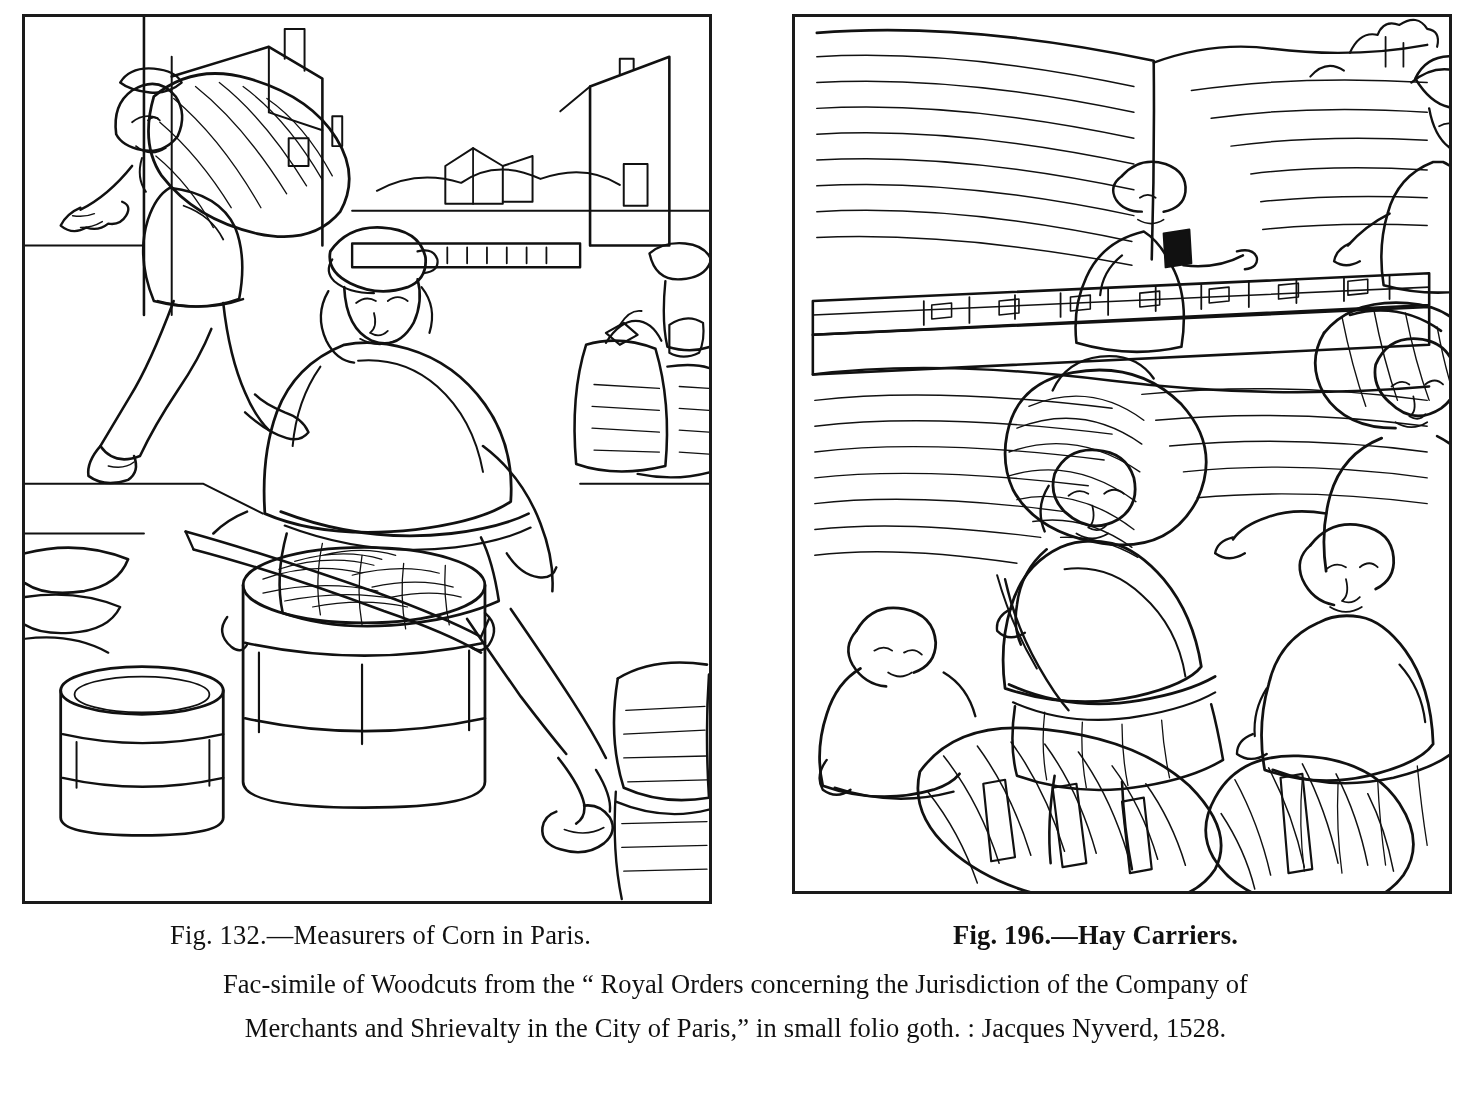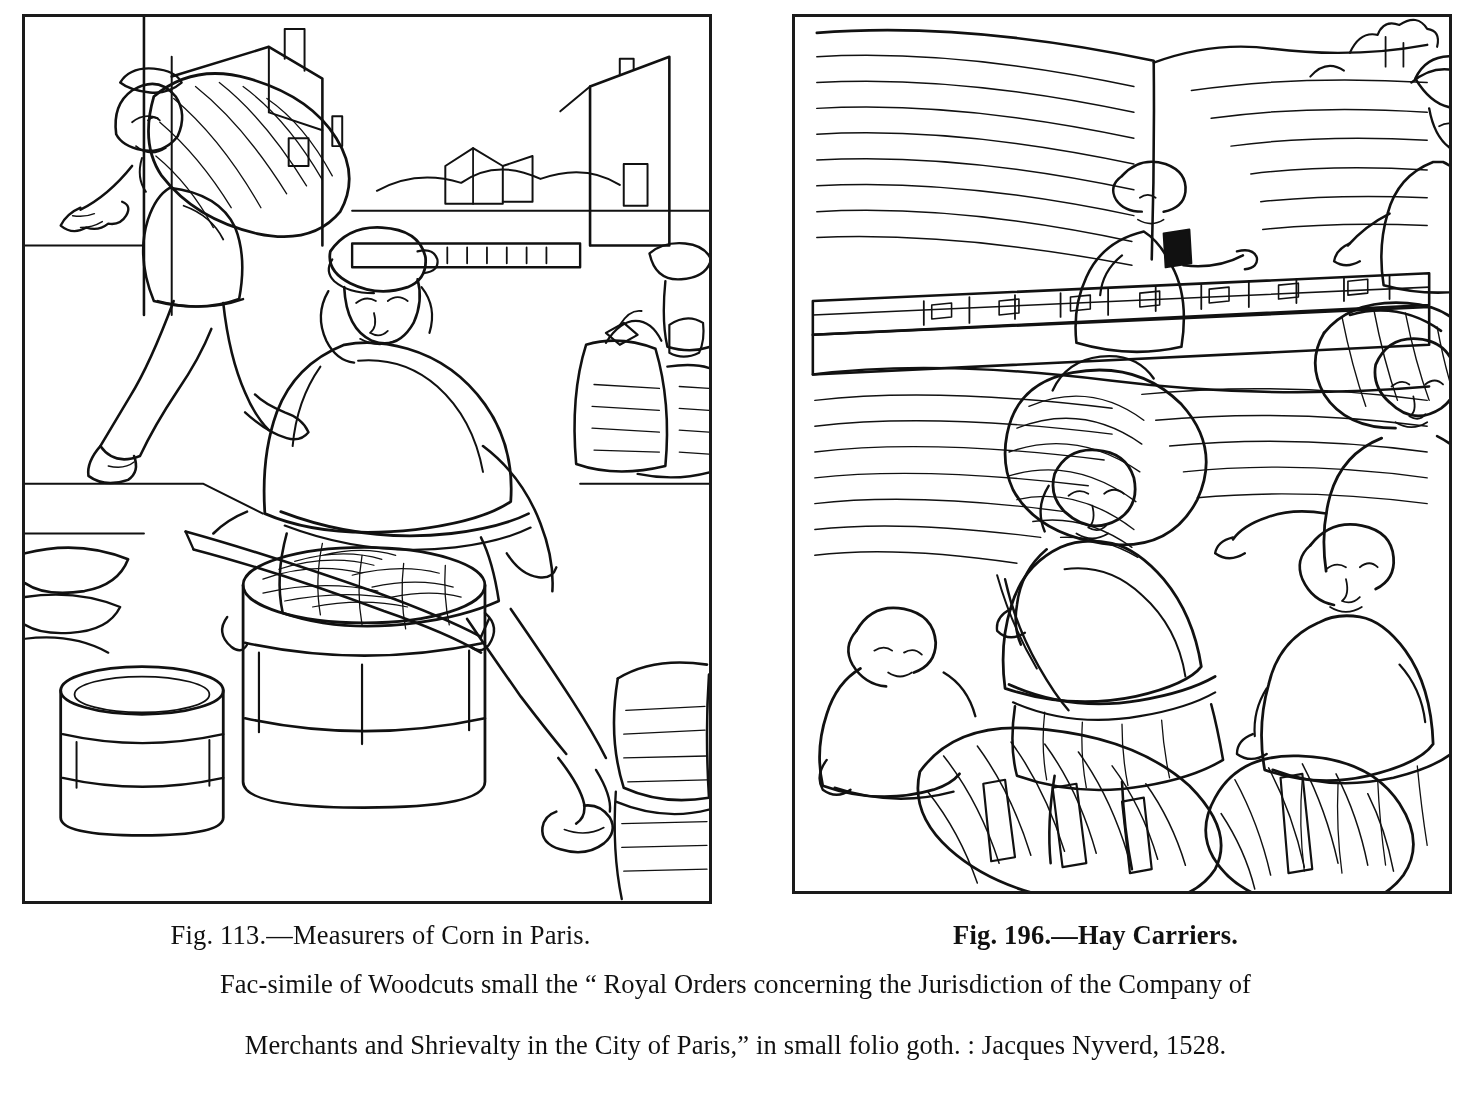--- a/index.html
+++ b/index.html
@@ -77,21 +77,21 @@
     width: 710px;
     text-align: center;
     font-weight: bold;
   }
   .caption-line {
     font-size: 26.5px;
     line-height: 44px;
     letter-spacing: 0.1px;
     white-space: nowrap;
   }
-  .caption-line.l2 { letter-spacing: 0.15px; margin-top: 17px; }
+  .caption-line.l2 { letter-spacing: 0.15px; }
 </style>
 </head>
 <body>
 
 <div class="page">
 
   <div class="plates">
 
     <div class="plate plate-left">
       <svg viewBox="0 0 690 890" preserveAspectRatio="none">
@@ -368,20 +368,20 @@
             <path d="M444 768 q24 44 36 96 M478 756 q24 46 36 100 M512 752 q24 46 36 100 M546 762 q22 42 32 92 M578 782 q18 36 26 78 M430 802 q24 36 34 76"></path>
           </g>
           <path d="M490 766 L512 762 L522 858 L498 862 Z" stroke-width="2.2"></path>
         </g>
       </svg>
     </div>
   </div>
 
   <div class="caption-block">
     <div class="fig-titles">
-      <div class="fig-title fig-title-left">Fig. 113.—Measurers of Corn in Paris.</div>
+      <div class="fig-title fig-title-left">Fig. 132.—Measurers of Corn in Paris.</div>
       <div class="fig-title fig-title-right">Fig. 196.—Hay Carriers.</div>
     </div>
-    <div class="caption-line l1">Fac-simile of Woodcuts small the “ Royal Orders concerning the Jurisdiction of the Company of</div>
+    <div class="caption-line l1">Fac-simile of Woodcuts from the “ Royal Orders concerning the Jurisdiction of the Company of</div>
     <div class="caption-line l2">Merchants and Shrievalty in the City of Paris,” in small folio goth. : Jacques Nyverd, 1528.</div>
   </div>
 
 </div>
 
 </body></html>

